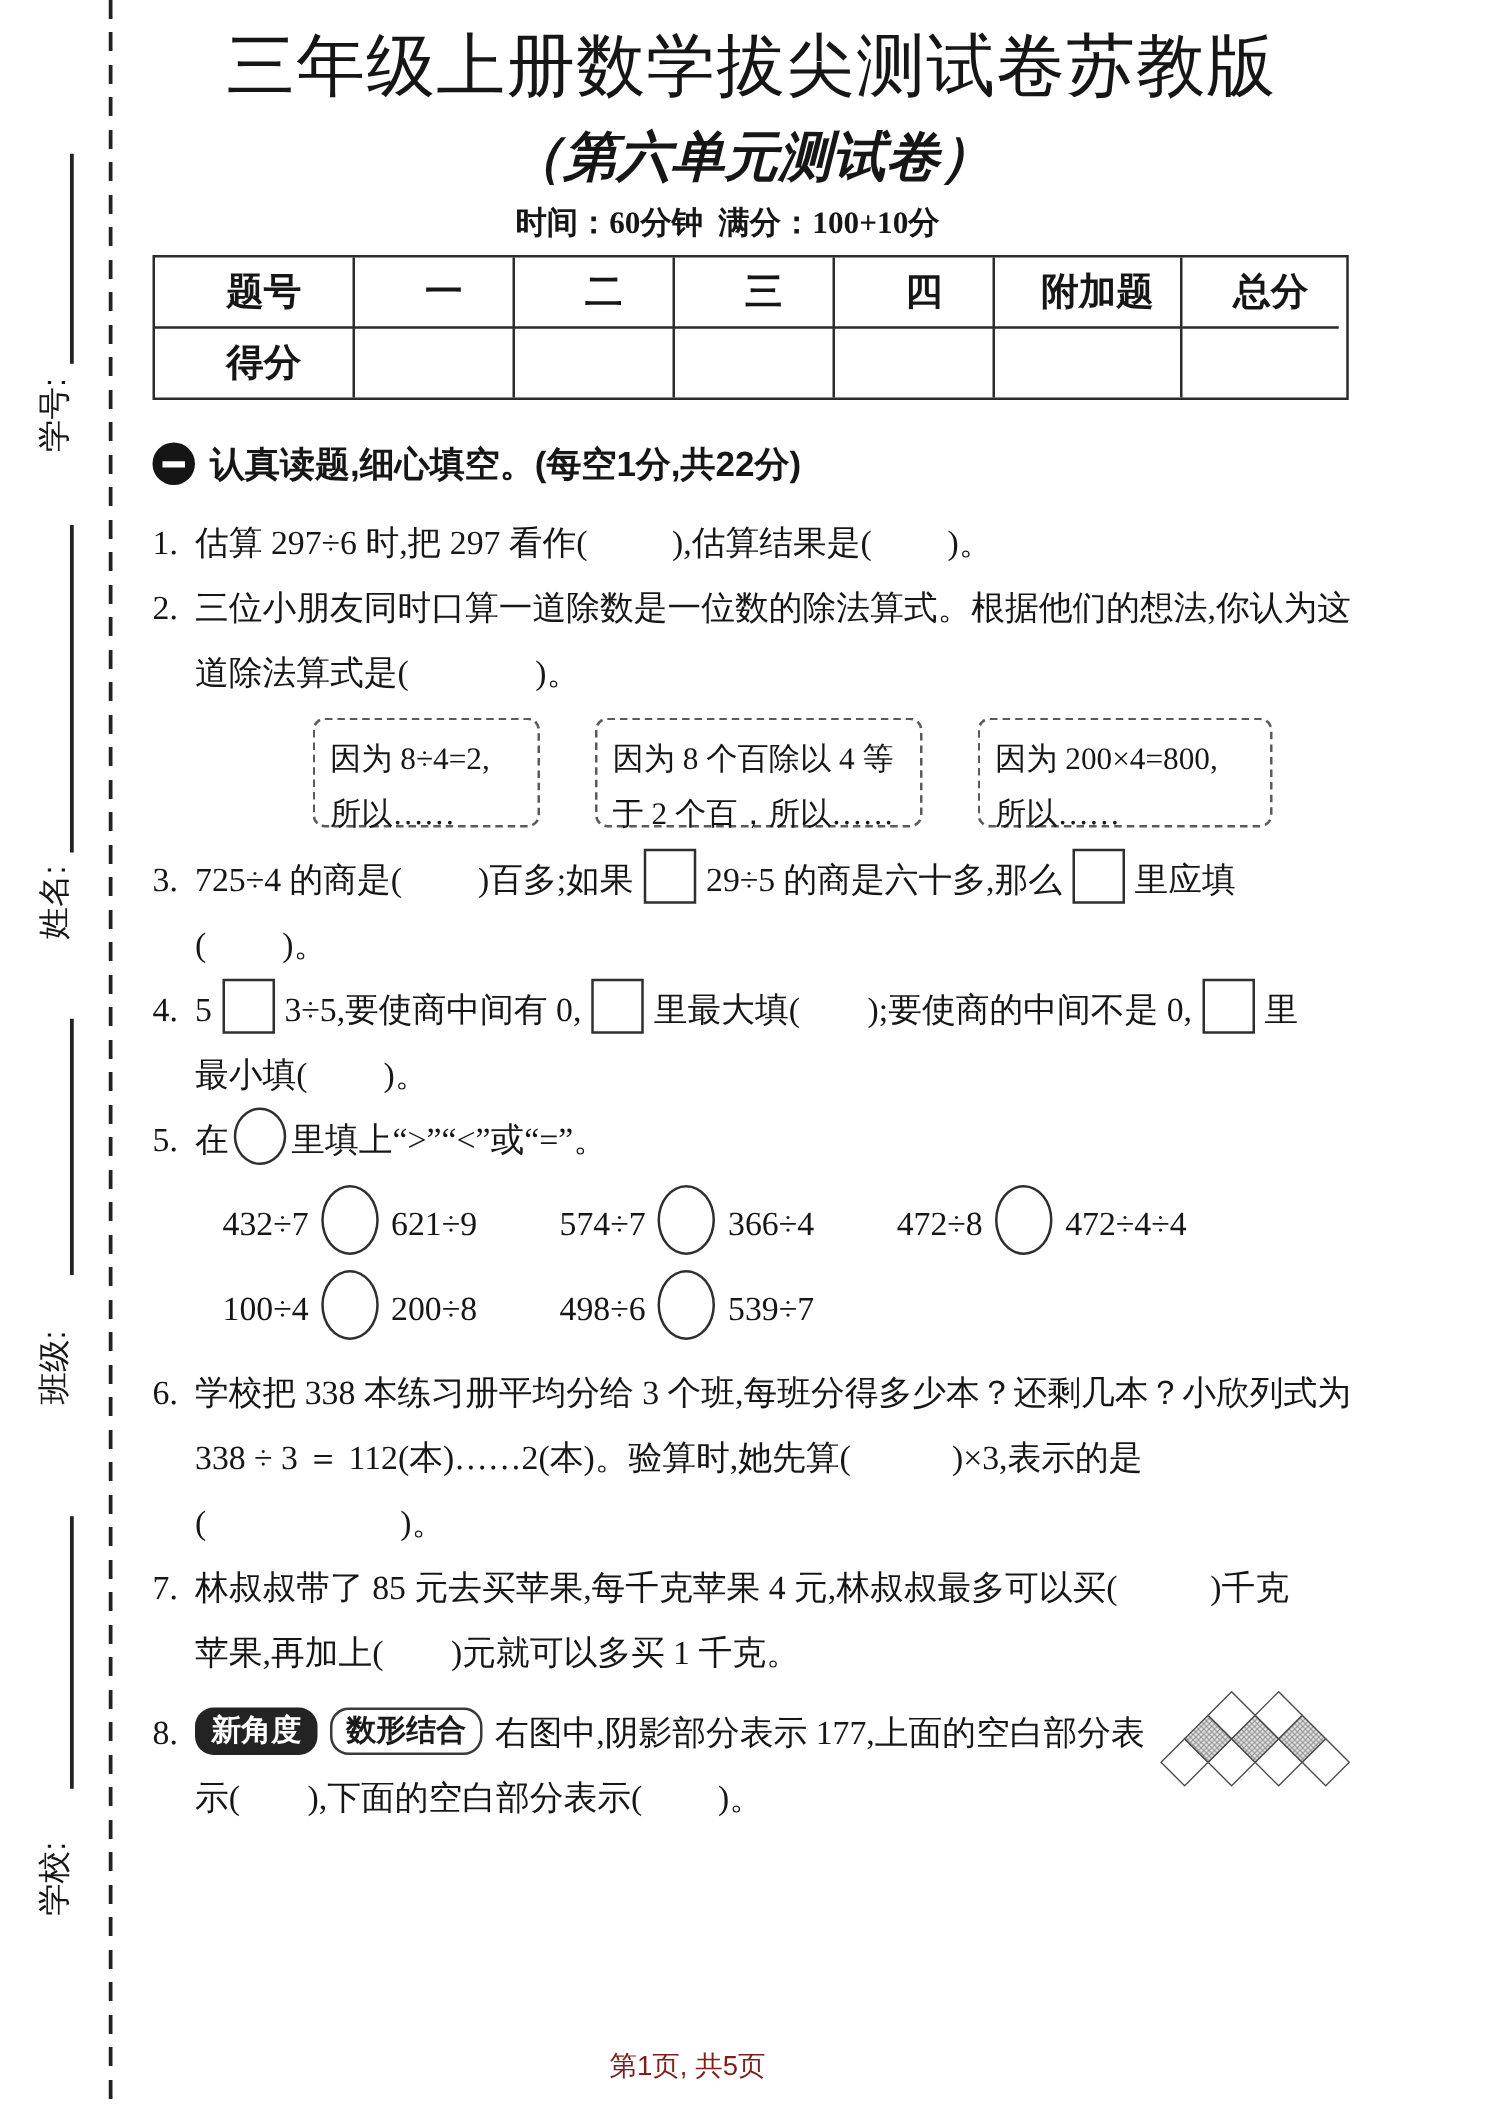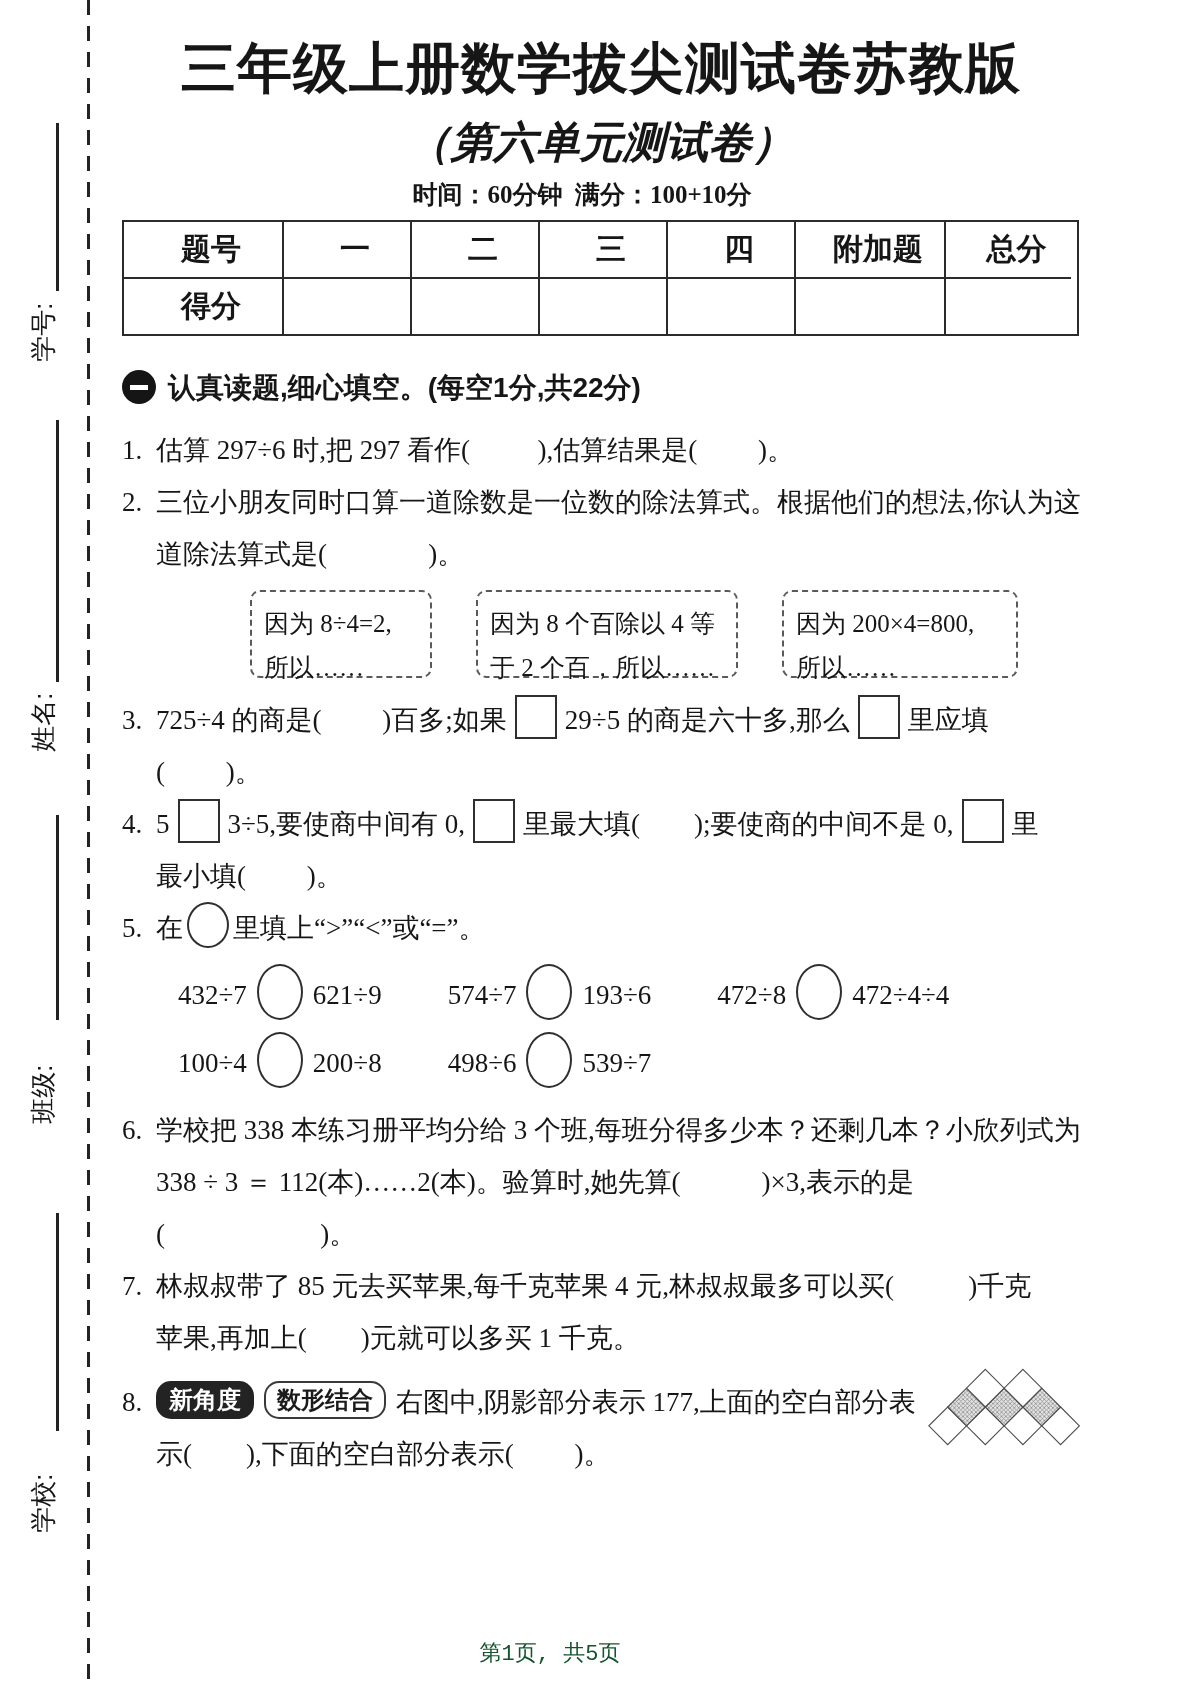--- a/index.html
+++ b/index.html
@@ -7,22 +7,22 @@
         color:#161616;font-family:"Liberation Serif","DejaVu Serif",serif;}
   
   .divider{position:absolute;left:87px;top:0;width:3px;height:1684px;
            background:repeating-linear-gradient(to bottom,#232323 0 15px,transparent 15px 26px);}
   .write-line{position:absolute;left:56px;width:2.5px;background:#232323;}
   .side-label{position:absolute;left:-15px;width:110px;height:28px;text-align:center;
               font-family:"Liberation Sans","DejaVu Sans",sans-serif;font-size:26px;font-weight:500;
               transform:rotate(-90deg);white-space:nowrap;}
   
   .main{position:absolute;left:122px;top:0;width:958px;}
-  .title{margin:36px 0 0;text-align:center;font-family:"Liberation Sans","DejaVu Sans",sans-serif;
-         font-weight:700;font-size:55px;line-height:64px;letter-spacing:1px;}
+  .title{margin:20px 0 0;text-align:center;font-family:"Liberation Sans","DejaVu Sans",sans-serif;
+         font-weight:400;font-size:55px;line-height:64px;letter-spacing:1px;}
   .subtitle{margin:14px 0 0;text-align:center;font-family:"Liberation Sans","DejaVu Sans",sans-serif;
             font-weight:700;font-size:43px;line-height:56px;font-style:italic;}
   .meta{margin:10px 38px 0 0;text-align:center;font-family:Liberation Serif, serif;
         font-weight:600;font-size:25px;line-height:30px;white-space:pre;}
   
   .score-table{margin-top:10px;display:grid;width:953px;
                grid-template-columns:160px 128px 128px 128px 128px 150px 125px;
                grid-template-rows:57px 55px;border:2.5px solid #2b2b2b;}
   .tc{border-right:2px solid #2b2b2b;border-bottom:2px solid #2b2b2b;
       display:flex;align-items:center;justify-content:center;
@@ -58,21 +58,21 @@
   
   .q8wrap{display:flex;align-items:flex-start;margin-top:12px;}
   .q8text{width:800px;}
   .badge{display:inline-block;font-family:"Liberation Sans","DejaVu Sans",sans-serif;font-weight:700;
          font-size:24px;line-height:30px;border-radius:15px;vertical-align:3px;margin-right:10px;text-align:right;}
   .badge-dark{background:#232323;color:#fff;padding:4px 13px;}
   .badge-light{border:2px solid #3a3a3a;background:#fff;color:#1a1a1a;padding:2px 11px;}
   .figure{margin:-14px 0 0 12px;}
   
   .footer{position:absolute;left:0;bottom:16px;width:1100px;text-align:center;
-          font-family:Liberation Mono, monospace;font-size:22px;color:#14532d;}
+          font-family:Liberation Sans, sans-serif;font-size:22px;color:#7f1d1d;}
 </style>
 </head>
 <body>
 
 <div id="page">
 
   <div class="divider"></div>
   <div class="write-line" style="top:123px;height:168px;"></div>
   <div class="side-label" style="top:318px;">学号:</div>
   <div class="write-line" style="top:420px;height:262px;"></div>
@@ -121,21 +121,21 @@
 
     <p class="q after-boxes"><span class="qno">3.</span><span class="t">725÷4 的商是(         )百多;如果</span><span class="sqbox"></span><span class="t">29÷5 的商是六十多,那么</span><span class="sqbox"></span><span class="t">里应填</span><br><span class="t">(         )。</span></p>
 
     <p class="q"><span class="qno">4.</span><span class="t">5</span><span class="sqbox"></span><span class="t">3÷5,要使商中间有 0,</span><span class="sqbox"></span><span class="t">里最大填(        );要使商的中间不是 0,</span><span class="sqbox"></span><span class="t">里</span><br><span class="t">最小填(         )。</span></p>
 
     <p class="q"><span class="qno">5.</span><span class="t">在</span><span class="circle small"></span><span class="t">里填上“&gt;”“&lt;”或“=”。</span></p>
 
     <div>
         <div class="cmp-row">
           <span class="cmp"><span class="t">432÷7</span><span class="circle"></span><span class="t">621÷9</span></span>
-          <span class="cmp"><span class="t">574÷7</span><span class="circle"></span><span class="t">193÷6</span></span>
+          <span class="cmp"><span class="t">574÷7</span><span class="circle"></span><span class="t">366÷4</span></span>
           <span class="cmp"><span class="t">472÷8</span><span class="circle"></span><span class="t">472÷4÷4</span></span>
         </div>
         <div class="cmp-row">
           <span class="cmp"><span class="t">100÷4</span><span class="circle"></span><span class="t">200÷8</span></span>
           <span class="cmp"><span class="t">498÷6</span><span class="circle"></span><span class="t">539÷7</span></span>
         </div>
       </div>
 
     <p class="q" style="margin-top:14px;"><span class="qno">6.</span><span class="t">学校把 338 本练习册平均分给 3 个班,每班分得多少本？还剩几本？小欣列式为</span><br><span class="t">338 ÷ 3 ＝ 112(本)……2(本)。验算时,她先算(            )×3,表示的是</span><br><span class="t">(                       )。</span></p>
 

